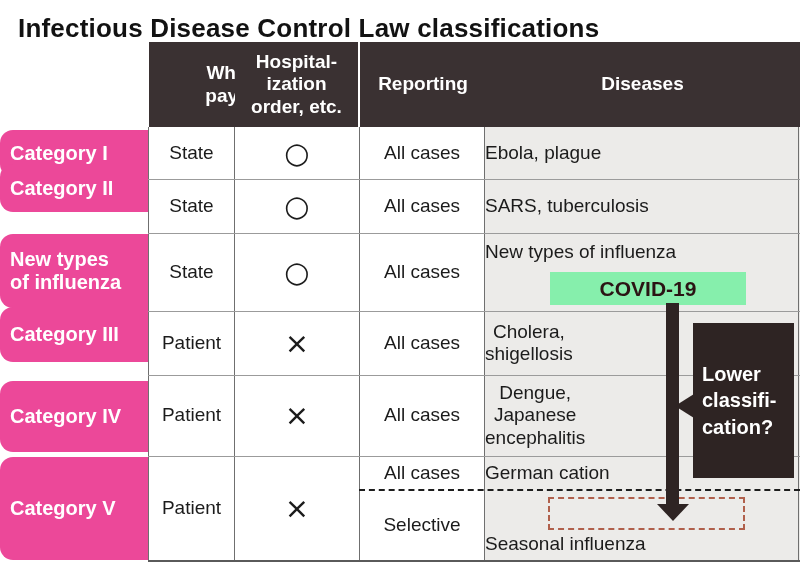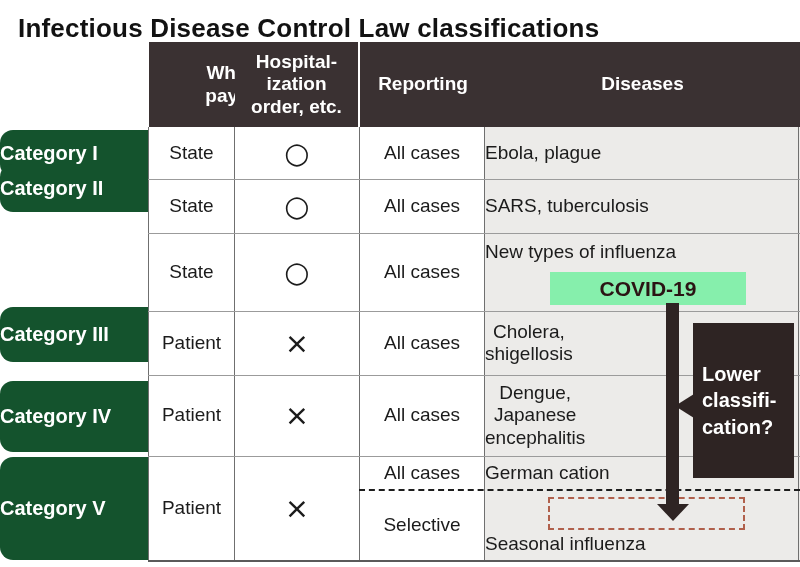--- a/index.html
+++ b/index.html
@@ -43,23 +43,23 @@
   .rowD { top:311px; height:64px; }
   .rowE { top:375px; height:81px; }
   .rowF  { top:456px; height:105px; }
   .rowFa { top:456px; height:34px; }
   .rowFb { top:490px; height:71px; }
   .topalign { align-items:flex-start; padding-top:8px; }
   .botalign { align-items:flex-end; padding-bottom:6px; }
   .mark { font-family:"DejaVu Sans", sans-serif; font-size:29px; font-weight:400; color:#1b1b1b; }
   
   .pill {
-    position:absolute; left:0; width:148px; background:#14532d; color:#ffffff;
+    position:absolute; left:0; width:148px; background:#ec4899; color:#ffffff;
     font-weight:bold; font-size:20px; line-height:1.15; display:flex; align-items:center;
-    padding-left:0; box-sizing:border-box; border-radius:13px 0 0 13px; white-space:pre-line;
+    padding-left:10px; box-sizing:border-box; border-radius:13px 0 0 13px; white-space:pre-line;
   }
   .p1{top:130px;height:47px} .p2{top:164px;height:48px} .p3{top:234px;height:74px}
   .p4{top:307px;height:55px} .p5{top:381px;height:71px} .p6{top:457px;height:103px}
   
   .covid {
     position:absolute; left:550px; top:272px; width:196px; height:33px; background:#86efac;
     display:flex; align-items:center; justify-content:center;
     font-size:21px; font-weight:bold; color:#2b1414;
   }
   .dash-sep { position:absolute; left:359px; top:489px; width:441px; height:0; border-top:2px dashed #1d1d1d; }
@@ -105,20 +105,22 @@
   <div class="vline v5"></div>
   <div class="hline r1"></div>
   <div class="hline r2"></div>
   <div class="hline r3"></div>
   <div class="hline r4"></div>
   <div class="hline r5"></div>
   <div class="bottomline"></div>
 
   <div class="pill p1">Category I</div>
   <div class="pill p2">Category II</div>
+  <div class="pill p3">New types
+of influenza</div>
   <div class="pill p4">Category III</div>
   <div class="pill p5">Category IV</div>
   <div class="pill p6">Category V</div>
 
   <div class="cell c1 rowA">State</div>
   <div class="cell c2 rowA mark">○</div>
   <div class="cell c3 rowA">All cases</div>
   <div class="cell c4 rowA">Ebola, plague</div>
 
   <div class="cell c1 rowB">State</div>

